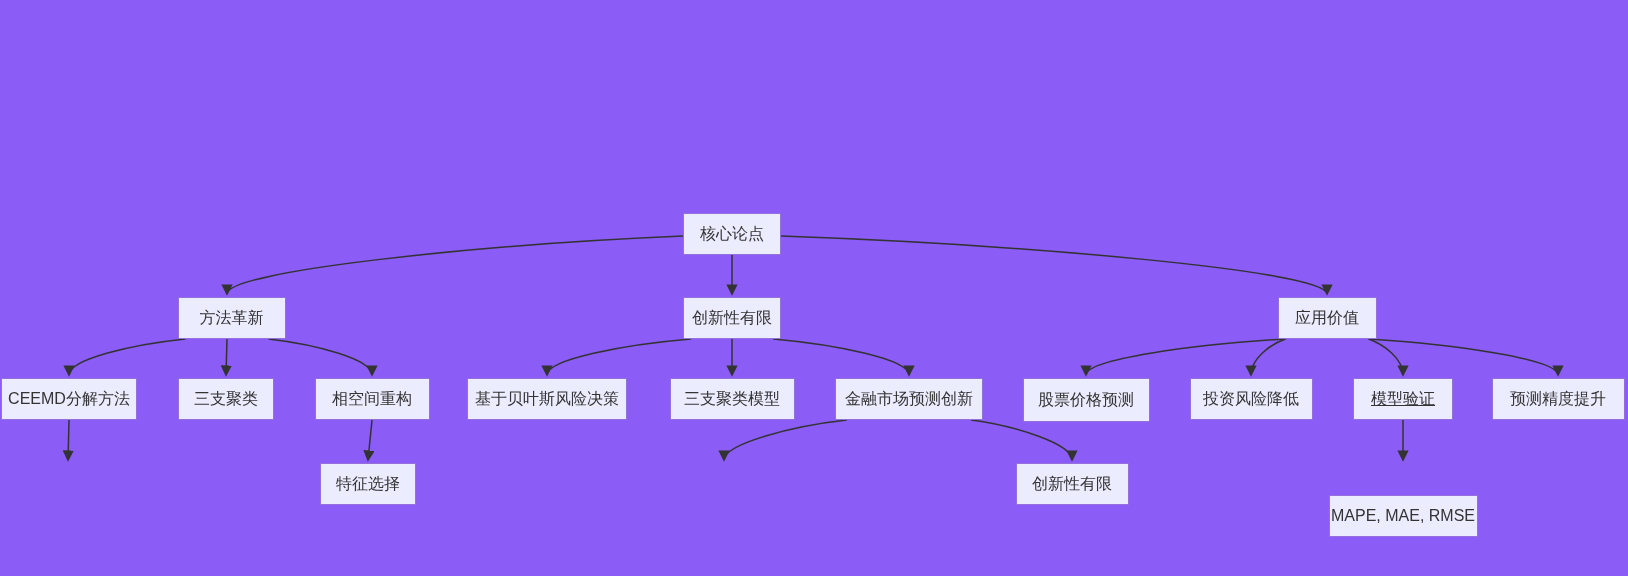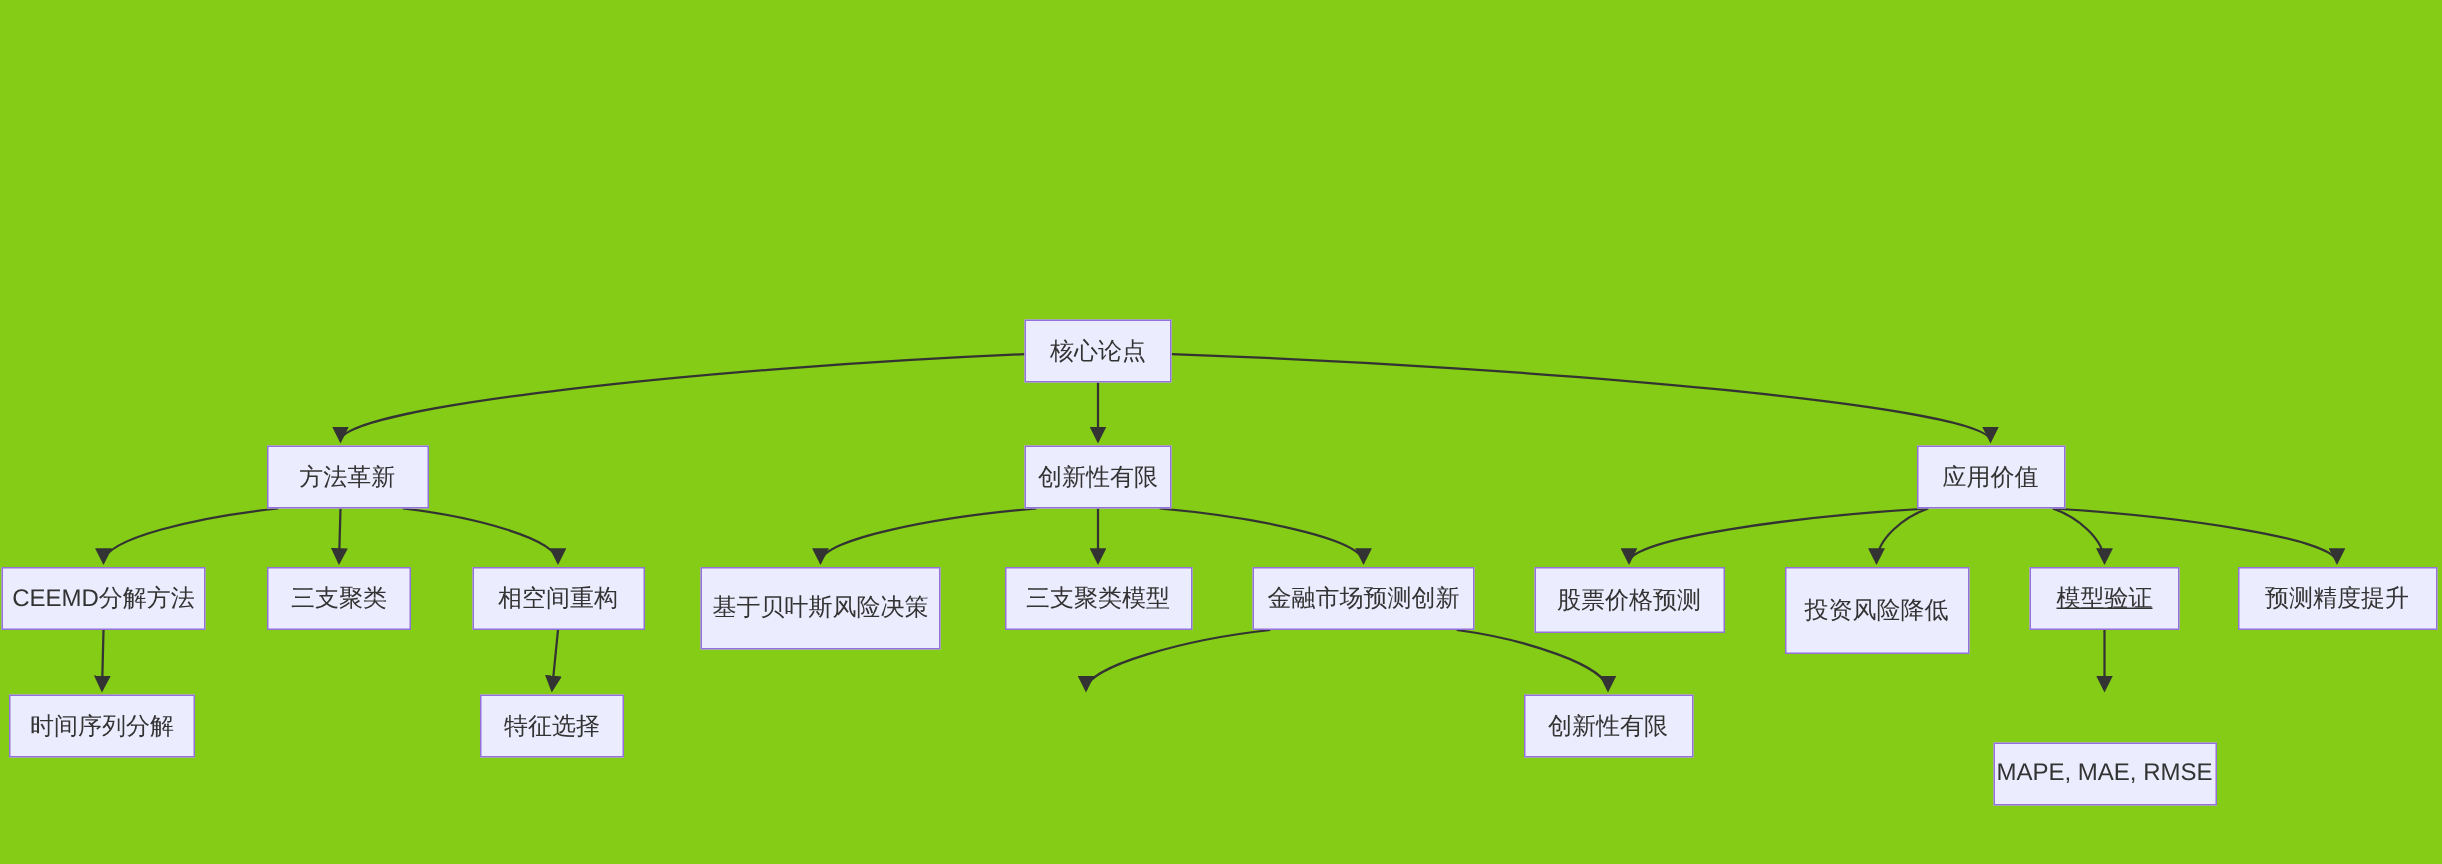--- a/index.html
+++ b/index.html
@@ -5,21 +5,21 @@
   html, body {
     margin: 0;
     padding: 0;
     background: #ffffff;
     font-family: "Liberation Sans", "DejaVu Sans", sans-serif;
   }
   .canvas {
     position: relative;
     width: 1628px;
     height: 576px;
-    background: #84cc16;
+    background: #8b5cf6;
     overflow: hidden;
   }
   .edges-layer {
     position: absolute;
     left: 0; top: 0;
     width: 1628px;
     height: 576px;
   }
   .nodes-layer {
     position: absolute;
@@ -78,25 +78,24 @@
       </g>
   </svg>
   <div class="nodes-layer" id="nodes-layer">
       <div class="node" style="left: 683px; top: 213px; width: 98px; height: 42px; background: rgb(236, 236, 255); border-color: rgb(147, 112, 219); color: rgb(51, 51, 51);">核心论点</div>
       <div class="node" style="left: 177.5px; top: 297px; width: 108px; height: 42px; background: rgb(236, 236, 255); border-color: rgb(147, 112, 219); color: rgb(51, 51, 51);">方法革新</div>
       <div class="node" style="left: 683px; top: 297px; width: 98px; height: 42px; background: rgb(236, 236, 255); border-color: rgb(147, 112, 219); color: rgb(51, 51, 51);">创新性有限</div>
       <div class="node" style="left: 1277.5px; top: 297px; width: 99px; height: 42px; background: rgb(236, 236, 255); border-color: rgb(147, 112, 219); color: rgb(51, 51, 51);">应用价值</div>
       <div class="node" style="left: 1px; top: 378px; width: 136px; height: 42px; background: rgb(236, 236, 255); border-color: rgb(147, 112, 219); color: rgb(51, 51, 51);">CEEMD分解方法</div>
       <div class="node" style="left: 178px; top: 378px; width: 96px; height: 42px; background: rgb(236, 236, 255); border-color: rgb(147, 112, 219); color: rgb(51, 51, 51);">三支聚类</div>
       <div class="node" style="left: 314.5px; top: 378px; width: 115px; height: 42px; background: rgb(236, 236, 255); border-color: rgb(147, 112, 219); color: rgb(51, 51, 51);">相空间重构</div>
-      <div class="node" style="left: 467px; top: 378px; width: 160px; height: 55px; background: rgb(236, 236, 255); border-color: rgb(147, 112, 219); color: rgb(51, 51, 51);">基于贝叶斯风险决策</div>
+      <div class="node" style="left: 467px; top: 378px; width: 160px; height: 42px; background: rgb(236, 236, 255); border-color: rgb(147, 112, 219); color: rgb(51, 51, 51);">基于贝叶斯风险决策</div>
       <div class="node" style="left: 669.5px; top: 378px; width: 125px; height: 42px; background: rgb(236, 236, 255); border-color: rgb(147, 112, 219); color: rgb(51, 51, 51);">三支聚类模型</div>
       <div class="node" style="left: 835px; top: 378px; width: 148px; height: 42px; background: rgb(236, 236, 255); border-color: rgb(147, 112, 219); color: rgb(51, 51, 51);">金融市场预测创新</div>
       <div class="node" style="left: 1022.5px; top: 378px; width: 127px; height: 44px; background: rgb(236, 236, 255); border-color: rgb(147, 112, 219); color: rgb(51, 51, 51); font-family: Liberation Serif, serif;">股票价格预测</div>
-      <div class="node" style="left: 1189.5px; top: 378px; width: 123px; height: 58px; background: rgb(236, 236, 255); border-color: rgb(147, 112, 219); color: rgb(51, 51, 51);">投资风险降低</div>
+      <div class="node" style="left: 1189.5px; top: 378px; width: 123px; height: 42px; background: rgb(236, 236, 255); border-color: rgb(147, 112, 219); color: rgb(51, 51, 51);">投资风险降低</div>
       <div class="node" style="left: 1353px; top: 378px; width: 100px; height: 42px; background: rgb(236, 236, 255); border-color: rgb(147, 112, 219); color: rgb(51, 51, 51); text-decoration: underline;">模型验证</div>
       <div class="node" style="left: 1491.5px; top: 378px; width: 133px; height: 42px; background: rgb(236, 236, 255); border-color: rgb(147, 112, 219); color: rgb(51, 51, 51);">预测精度提升</div>
-      <div class="node" style="left: 6px; top: 463px; width: 124px; height: 42px; background: rgb(236, 236, 255); border-color: rgb(147, 112, 219); color: rgb(51, 51, 51);">时间序列分解</div>
       <div class="node" style="left: 320px; top: 463px; width: 96px; height: 42px; background: rgb(236, 236, 255); border-color: rgb(147, 112, 219); color: rgb(51, 51, 51);">特征选择</div>
       <div class="node" style="left: 1015.5px; top: 463px; width: 113px; height: 42px; background: rgb(236, 236, 255); border-color: rgb(147, 112, 219); color: rgb(51, 51, 51);">创新性有限</div>
       <div class="node" style="left: 1328.5px; top: 463px; width: 149px; height: 42px; background: rgb(236, 236, 255); border-color: rgb(147, 112, 219); color: rgb(51, 51, 51); margin-top: 32px;">MAPE, MAE, RMSE</div>
     </div>
 </div>
 
 </body></html>

